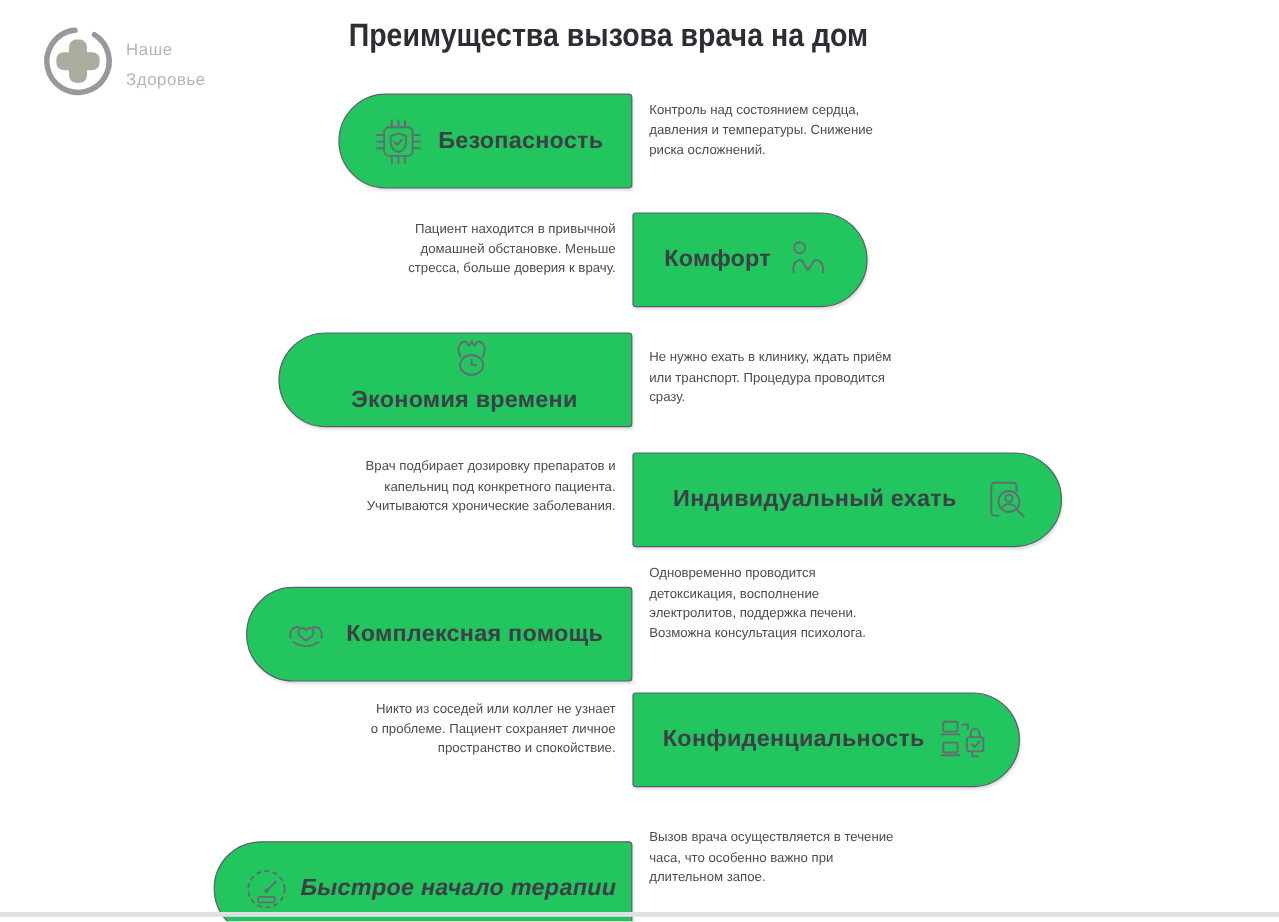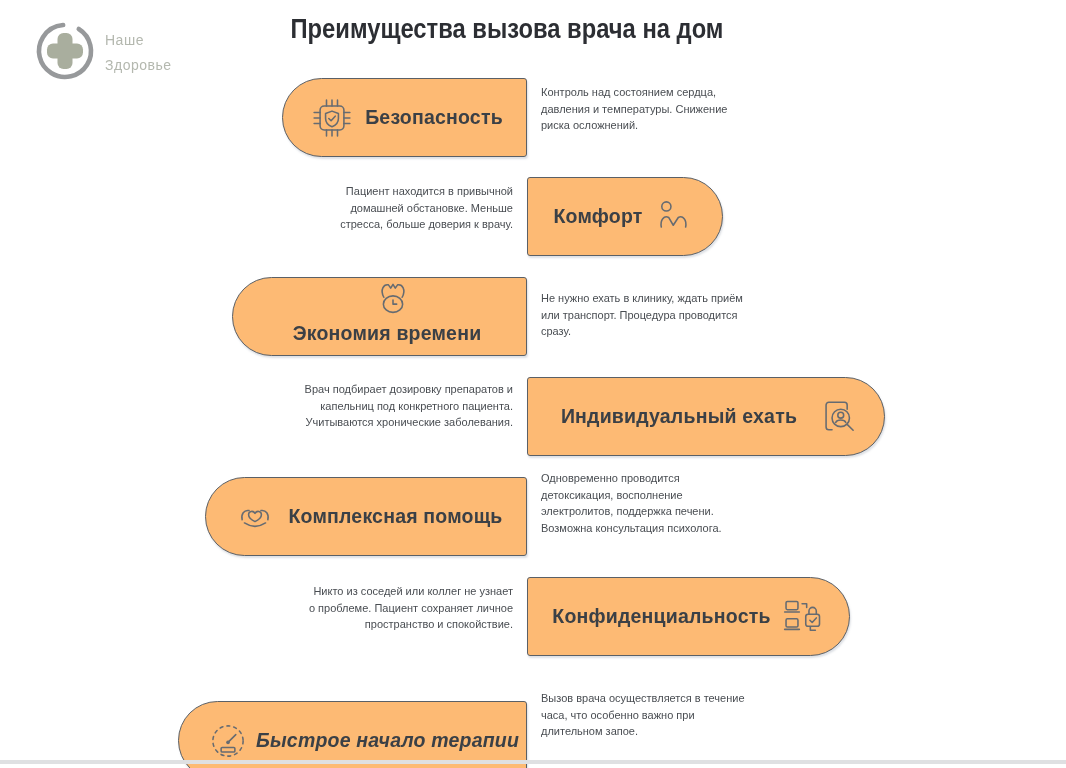--- a/index.html
+++ b/index.html
@@ -13,23 +13,24 @@
   
   .page-title{
     position:absolute;left:227px;top:14px;width:560px;text-align:center;
     font-size:27px;font-weight:bold;color:#2c2e33;
     transform:scaleX(0.88);transform-origin:center;
     white-space:nowrap;
   }
   
   .card{
     position:absolute;height:79px;box-sizing:border-box;
-    background:#fdba74;border:1.6px solid #5b6066;
+    background:#22c55e;border:1.6px solid #5b6066;
     display:flex;align-items:center;
     box-shadow:1px 2px 2px rgba(120,130,150,0.25);
+    justify-content:center;
   }
   .card.left{border-radius:40px 3px 3px 40px;padding-left:27px;}
   .card.right{border-radius:3px 40px 40px 3px;padding-right:24px;}
   .card-title{
     flex:1;text-align:center;font-size:19.5px;font-weight:bold;color:#3b4046;
     letter-spacing:0.2px;white-space:nowrap;
   }
   .card.left .card-title{padding-right:18px;padding-left:6px;}
   .card.right .card-title{padding-left:20px;padding-right:6px;}
   .icon{width:44px;height:44px;flex:0 0 auto;display:block;}
@@ -110,21 +111,21 @@
         <path d="M17.5 38 h-3.5 a3 3 0 0 1 -3 -3 v-24 a3 3 0 0 1 3 -3 h17 a3 3 0 0 1 3 3 v4.5"></path>
         <circle cx="27" cy="25" r="9.5"></circle>
         <circle cx="27" cy="22" r="3.2"></circle>
         <path d="M21.5 30 c1.5 -3.5 9.5 -3.5 11 0"></path>
         <path d="M34 32 l6.5 6.5"></path>
       </svg>
     </span>
   </div>
   <div class="desc ar" style="left:303px;top:381px;width:210px;">Врач подбирает дозировку препаратов и капельниц под конкретного пациента. Учитываются хронические заболевания.</div>
 
-  <div class="card left" style="left:205px;top:477px;width:322px;">
+  <div class="card left" style="left:205px;top:489px;width:322px;">
     <span class="icon">
       <svg viewBox="0 0 48 48">
         <path d="M24 20 c-2 -3.5 -7 -2.5 -7 1.5 c0 3.5 5 6.5 7 7.5 c2 -1 7 -4 7 -7.5 c0 -4 -5 -5 -7 -1.5 z"></path>
         <path d="M10 27 c-1.5 -6 2 -11 7.5 -10"></path>
         <path d="M38 27 c1.5 -6 -2 -11 -7.5 -10"></path>
         <path d="M12.5 30.5 q11.5 7.5 23 0"></path>
       </svg>
     </span>
     <span class="card-title">Комплексная помощь</span>
   </div>

